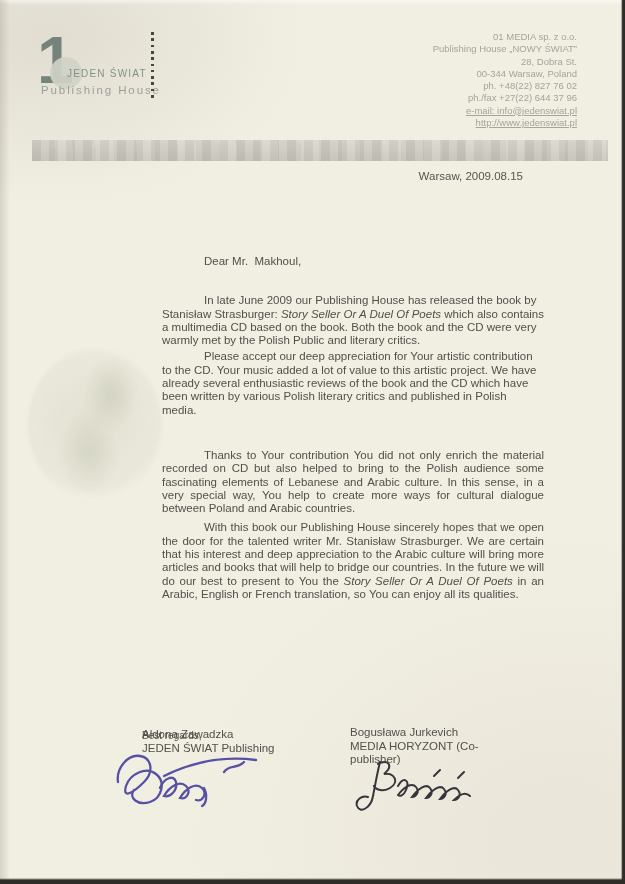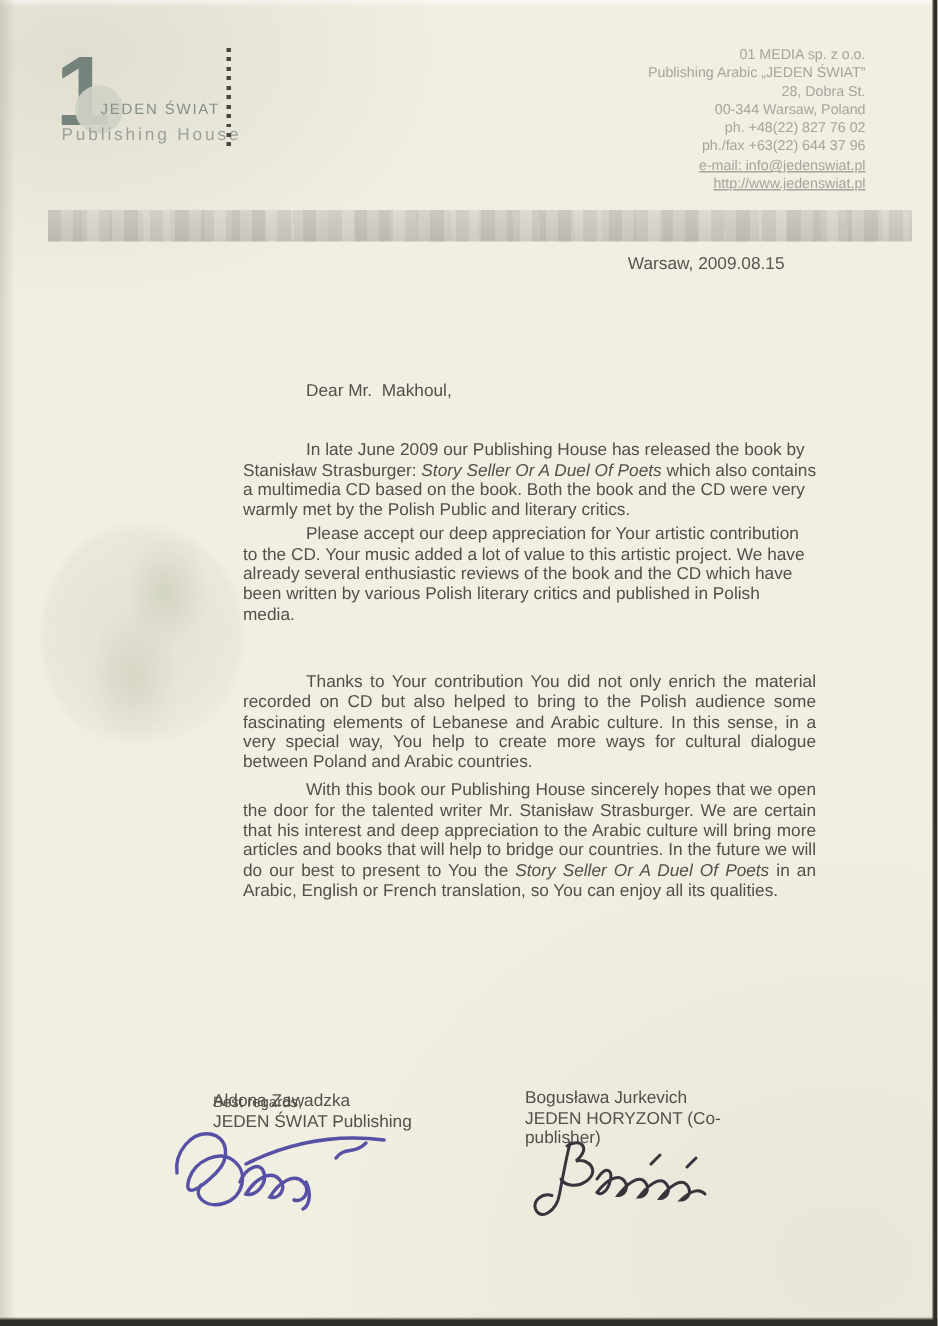--- a/index.html
+++ b/index.html
@@ -76,25 +76,25 @@
 <div class="page">
 
   <div class="logo-numeral">1</div>
   <div class="logo-circle"></div>
   <div class="logo-title">JEDEN ŚWIAT</div>
   <div class="logo-subtitle">Publishing House</div>
   <div class="dotted-line"></div>
 
   <div class="address">
     <div>01 MEDIA sp. z o.o.</div>
-    <div>Publishing Arabic „JEDEN ŚWIAT”</div>
+    <div>Publishing House „NOWY ŚWIAT”</div>
     <div>28, Dobra St.</div>
     <div>00-344 Warsaw, Poland</div>
     <div>ph. +48(22) 827 76 02</div>
-    <div>ph./fax +63(22) 644 37 96</div>
+    <div>ph./fax +27(22) 644 37 96</div>
     <div class="u">e-mail: info@jedenswiat.pl</div>
     <div class="u">http://www.jedenswiat.pl</div>
   </div>
 
   <div class="scan-band"></div>
   <div class="globe"></div>
 
   <div class="dateline">Warsaw, 2009.08.15</div>
 
 
@@ -108,21 +108,21 @@
 
   <div class="farewell">Best regards,</div>
 
   <div class="signer-left">
     <div>Aldona Zawadzka</div>
     <div>JEDEN ŚWIAT Publishing</div>
   </div>
 
   <div class="signer-right">
     <div>Bogusława Jurkevich</div>
-    <div>JEDEN HORYZONT (Co-publisher)</div>
+    <div>MEDIA HORYZONT (Co-publisher)</div>
   </div>
 
   <svg class="sig-blue" width="150" height="66" viewBox="0 0 150 66" fill="none" stroke="#5751a5" stroke-width="2.3" stroke-linecap="round">
     <path d="M6,34 C4,20 16,6 28,8 C40,10 42,24 32,34 C22,44 10,52 14,38 C18,26 34,18 44,26 C54,34 50,50 38,54 C26,58 16,50 22,42"></path>
     <path d="M48,40 C52,30 62,26 64,34 C66,42 58,50 52,48 C58,38 68,32 74,38 C80,44 74,52 68,50 C74,40 84,34 90,40 C96,46 90,54 84,52"></path>
     <path d="M52,28 C80,14 112,8 144,12"></path>
     <path d="M112,24 C118,16 124,22 132,14"></path>
     <path d="M92,40 C96,48 94,56 90,58"></path>
   </svg>
 

